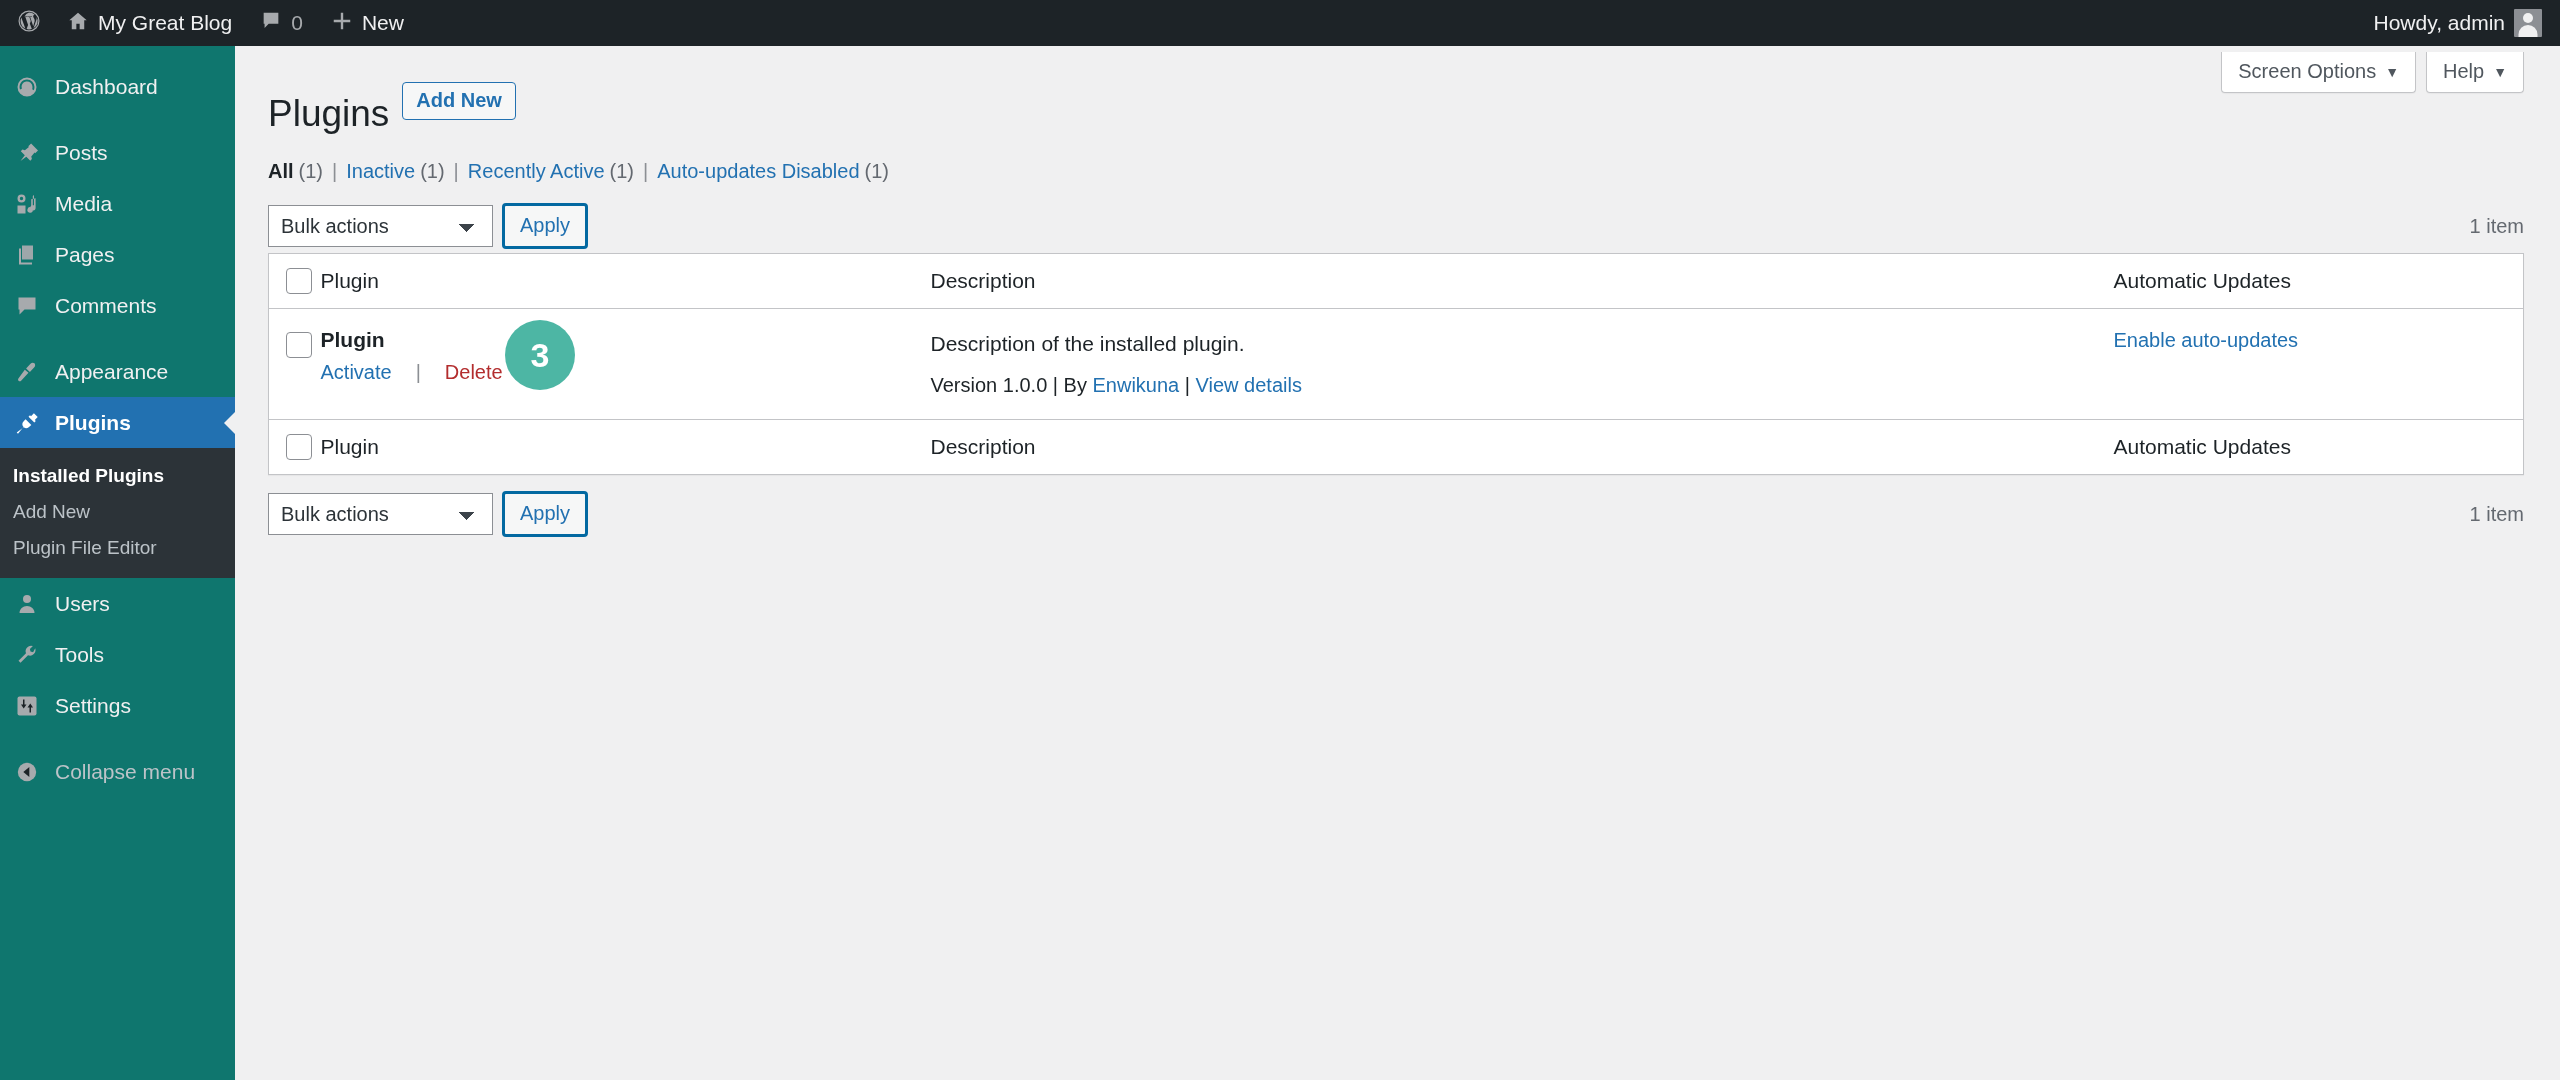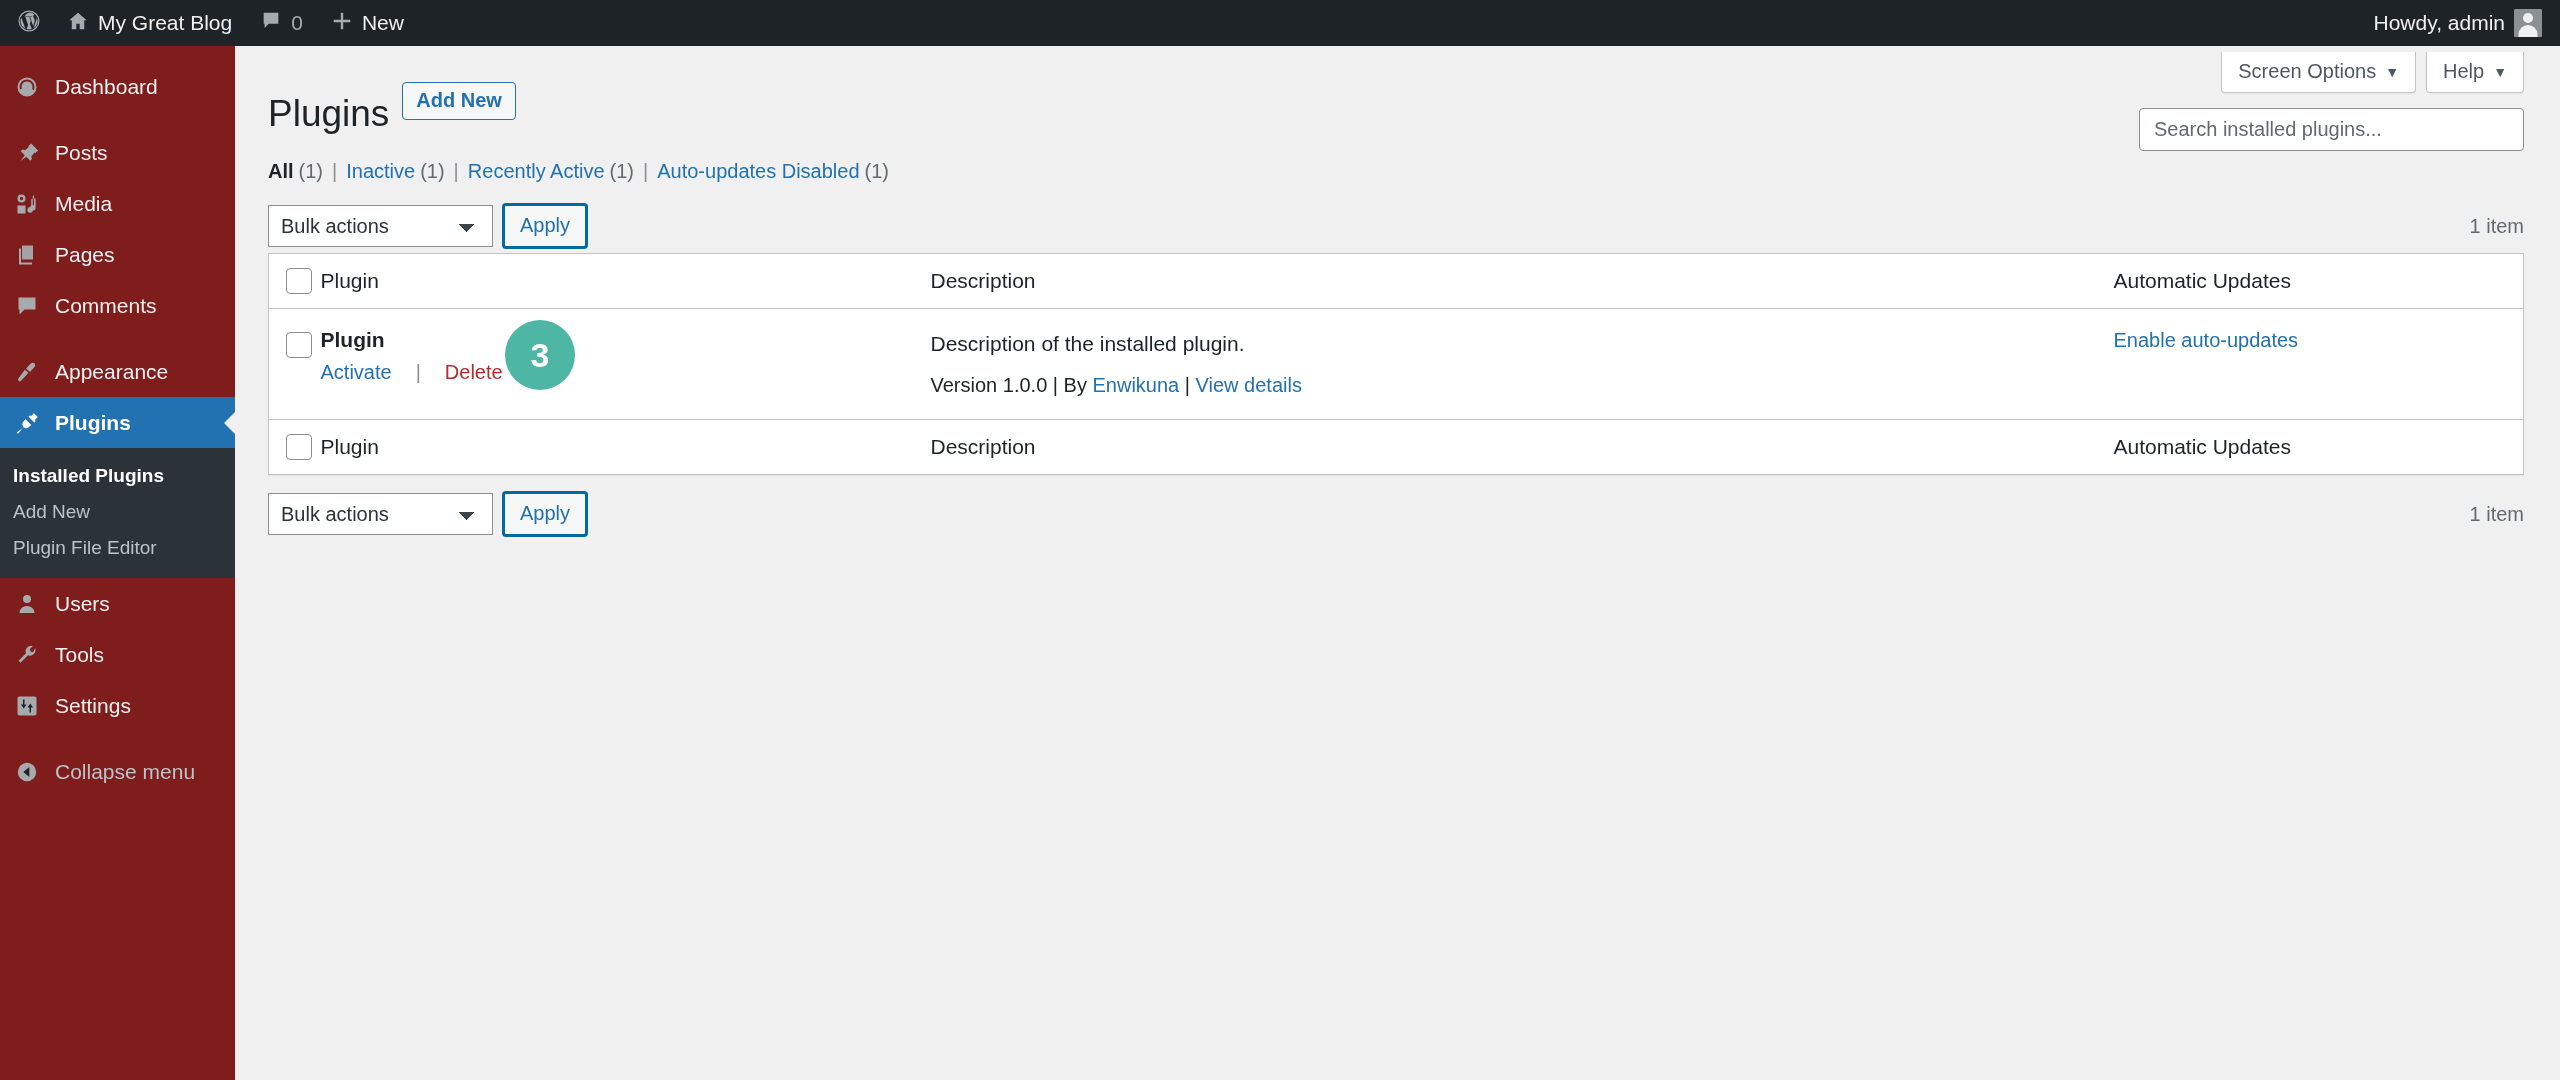--- a/index.html
+++ b/index.html
@@ -46,21 +46,21 @@
   .avatar::after {
     content: ""; position: absolute; left: 50%; top: 16px;
     width: 19px; height: 14px; border-radius: 10px 10px 0 0;
     background: #f0f0f1; transform: translateX(-50%);
   }
 
   
   #sidebar {
     position: absolute; top: 46px; left: 0;
     width: 235px; height: 1034px;
-    background: #7f1d1d;
+    background: #0f766e;
     z-index: 40;
   }
   .menu-item {
     display: flex; align-items: center; gap: 14px;
     height: 51px; padding-left: 13px;
     color: #f0f0f1; font-size: 21px; text-decoration: none;
     position: relative;
   }
   .menu-item .mi-icon {
     width: 28px; height: 28px; display: flex;
@@ -434,23 +434,20 @@
         <a>Recently Active</a>
         <span class="count">(1)</span>
       </li>
       <li class="divider">|</li>
       <li>
         <a>Auto-updates Disabled</a>
         <span class="count">(1)</span>
       </li>
     </ul>
 
-    <div class="search-box">
-      <input type="search" placeholder="Search installed plugins..." style="">
-    </div>
 
     <div class="tablenav top">
       <select class="bulk">
         <option>Bulk actions</option>
       </select>
       <button class="btn-apply">Apply</button>
       <span class="displaying-num">1 item</span>
     </div>
 
     <table class="plugins">

